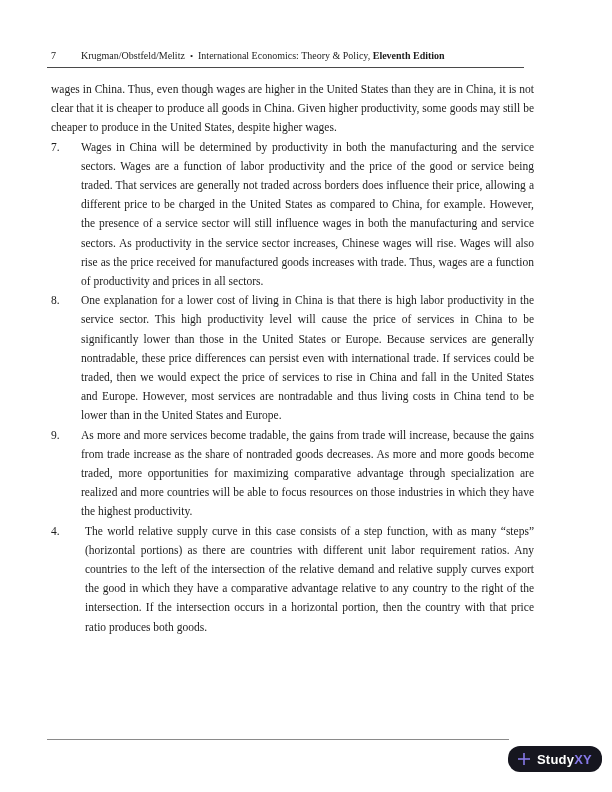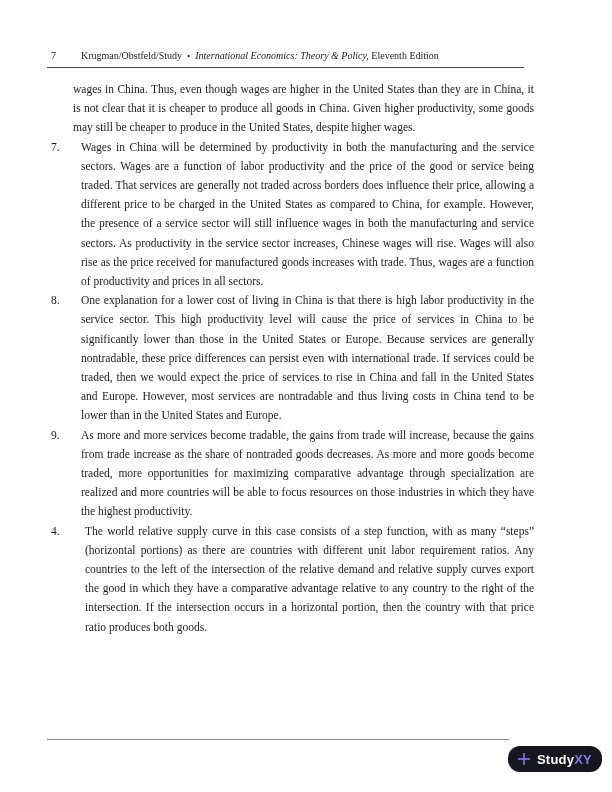--- a/index.html
+++ b/index.html
@@ -18,41 +18,41 @@
   .header {
     position: absolute;
     top: 50px;
     left: 51px;
     right: 78px;
     font-size: 10px;
     white-space: nowrap;
   }
   .header .pagenum { display: inline-block; margin-right: 25px; }
   .header .sep { display: inline-block; margin: 0 5px; font-size: 9px; }
-  .header .booktitle { font-style: italic; }
-  .header .edition { font-style: normal; }
+  .header .booktitle { }
+  .header .edition { font-style: normal; font-weight: bold; }
   .header-rule {
     position: absolute;
     top: 67px;
     left: 47px;
     width: 477px;
     height: 1px;
     background: #4a4a4a;
   }
   
   .content {
     position: absolute;
     top: 80px;
     left: 51px;
     width: 483px;
     font-size: 11.5px;
     line-height: 19.2px;
     text-align: justify;
   }
-  .continuation { margin-left: 22px; }
+  .continuation { }
   .item { display: flex; align-items: flex-start; }
   .item .num {
     flex: none;
     width: 22px;
     text-align: left;
   }
   .item .item-text { flex: 1; text-align: justify; margin-left: 8px; }
   .item.wide-num .num { width: 26px; }
   
   .footer-rule {
@@ -81,21 +81,21 @@
   .badge .brand { font-size: 13px; font-weight: bold; letter-spacing: 0.2px; }
   .badge .brand-study { color: #ffffff; }
   .badge .brand-xy { color: #8678e8; }
 </style>
 </head>
 <body>
 
 <div class="page">
 
   <div class="header">
-    <span class="pagenum">7</span><span>Krugman/Obstfeld/Study</span><span class="sep">•</span><span class="booktitle">International Economics: Theory &amp; Policy,</span>
+    <span class="pagenum">7</span><span>Krugman/Obstfeld/Melitz</span><span class="sep">•</span><span class="booktitle">International Economics: Theory &amp; Policy,</span>
     <span class="edition">Eleventh Edition</span>
   </div>
   <div class="header-rule"></div>
 
   <div class="content">
     <p class="continuation">wages in China. Thus, even though wages are higher in the United States than they are in China, it is not clear that it is cheaper to produce all goods in China. Given higher productivity, some goods may still be cheaper to produce in the United States, despite higher wages.</p>
 
     <div class="item">
       <span class="num">7.</span>
       <div class="item-text">Wages in China will be determined by productivity in both the manufacturing and the service sectors. Wages are a function of labor productivity and the price of the good or service being traded. That services are generally not traded across borders does influence their price, allowing a different price to be charged in the United States as compared to China, for example. However, the presence of a service sector will still influence wages in both the manufacturing and service sectors. As productivity in the service sector increases, Chinese wages will rise. Wages will also rise as the price received for manufactured goods increases with trade. Thus, wages are a function of productivity and prices in all sectors.</div>

